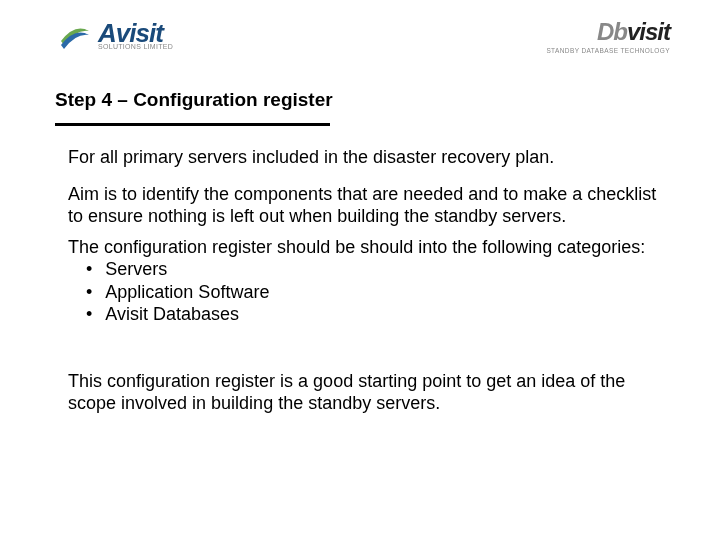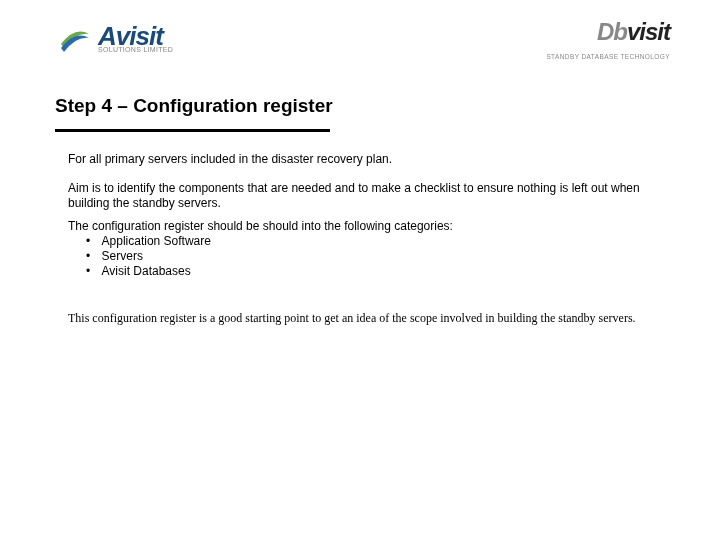--- a/index.html
+++ b/index.html
@@ -21,21 +21,21 @@
   }
   .logo-left {
     display: flex;
     align-items: center;
     gap: 6px;
   }
   .logo-right {
     display: flex;
     flex-direction: column;
     align-items: flex-end;
-    gap: 7px;
+    gap: 1px;
   }
   .avisit-text {
     font-family: Arial, sans-serif;
     font-size: 26px;
     font-weight: bold;
     font-style: italic;
     color: #1a4a7a;
     letter-spacing: -1px;
   }
   .avisit-sub {
@@ -68,39 +68,39 @@
     margin: 35px 0 12px 55px;
   }
   .underline {
     height: 3px;
     background: #000;
     margin: 2px 50px 0 55px;
     width: 275px;
   }
   .content {
     margin: 20px 60px 0 68px;
-    font-size: 12px;
+    font-size: 18px;
     line-height: 1.25;
   }
   .intro { margin-bottom: 14px; }
   .aim { margin-bottom: 8px; }
   .cats { margin-bottom: 0; }
   ul.bullets {
     margin: 0 0 0 6px;
     padding: 0;
     list-style: none;
   }
   ul.bullets li::before {
     content: "• ";
     padding-right: 8px;
   }
   ul.bullets li {
     padding-left: 12px;
   }
-  .closing { margin-top: 32px; font-family: Liberation Serif, serif; }
+  .closing { margin-top: 44px; }
   .avisit-icon svg { display: block; }
 </style>
 </head>
 <body>
 
 <div class="header">
   <div class="logo-left">
     <span class="avisit-icon">
       <svg width="34" height="34" viewBox="0 0 34 34">
         <path d="M3 22 Q17 4 31 12 Q18 10 6 26 Z" fill="#6aa84f"></path>
@@ -121,18 +121,18 @@
 </div>
 
 <div class="title">Step 4 – Configuration register</div>
 <div class="underline"></div>
 
 <div class="content">
   <div class="intro">For all primary servers included in the disaster recovery plan.</div>
   <div class="aim">Aim is to identify the components that are needed and to make a checklist to ensure nothing is left out when building the standby servers.</div>
   <div class="cats">The configuration register should be should into the following categories:</div>
   <ul class="bullets">
+    <li>Servers</li>
     <li>Application Software</li>
-    <li>Servers</li>
     <li>Avisit Databases</li>
   </ul>
   <div class="closing">This configuration register is a good starting point to get an idea of the scope involved in building the standby servers.</div>
 </div>
 
 </body></html>

